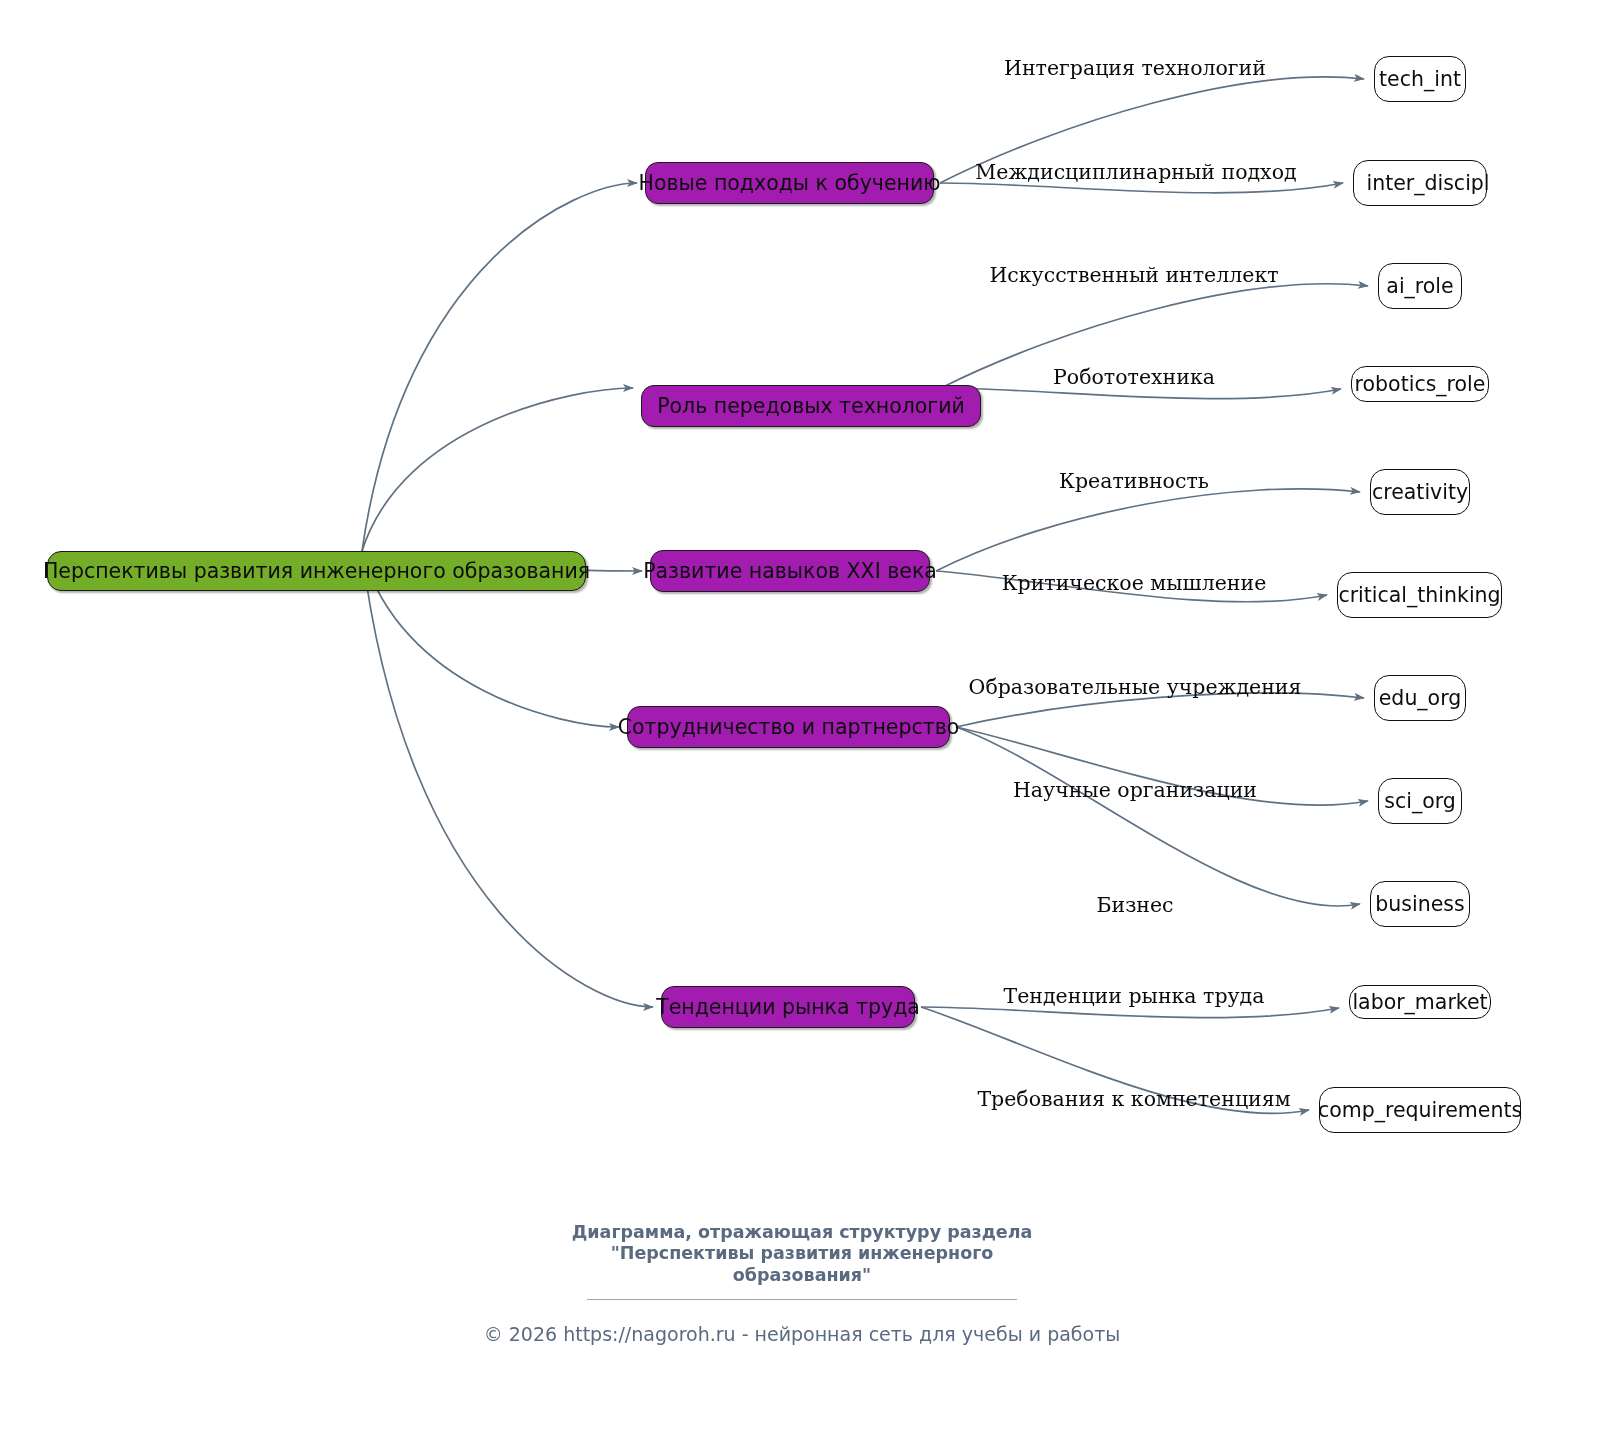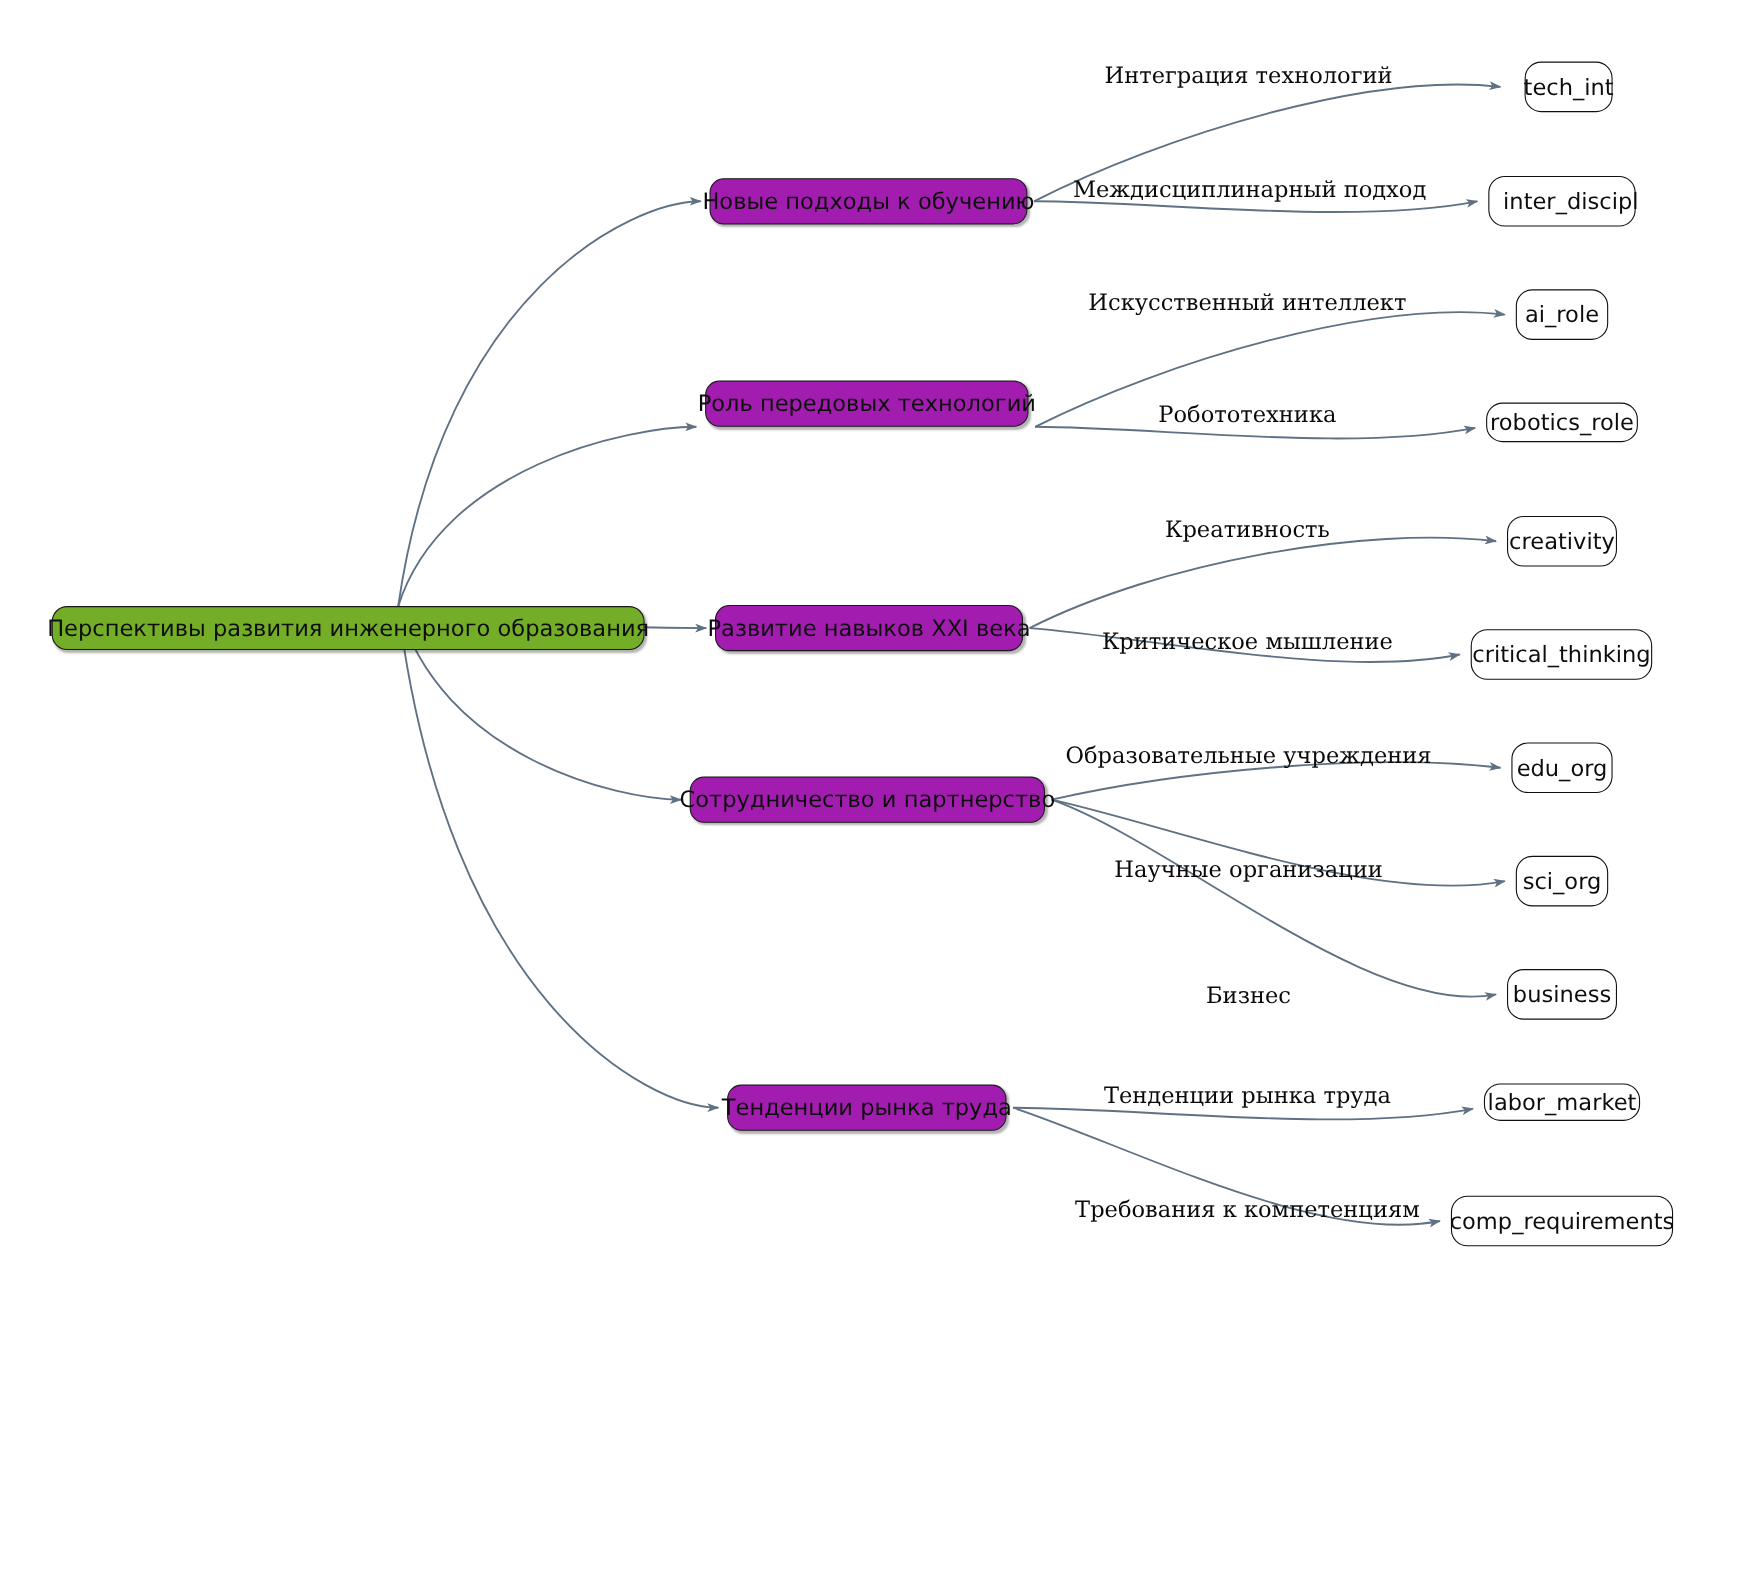--- a/index.html
+++ b/index.html
@@ -118,27 +118,27 @@
       </g>
   </svg>
 
   <div id="nodes">
       <div class="node root" style="left: 47px; top: 551px; width: 539px; height: 40px;">
         <span>Перспективы развития инженерного образования</span>
       </div>
       <div class="node branch" style="left: 645px; top: 162px; width: 289px; height: 42px;">
         <span>Новые подходы к обучению</span>
       </div>
-      <div class="node leaf" style="left: 1374px; top: 56px; width: 80px; height: 46px; margin-left: 12px;">
+      <div class="node leaf" style="left: 1374px; top: 56px; width: 92px; height: 46px;">
         <span>tech_int</span>
       </div>
       <div class="node leaf" style="left: 1353px; top: 160px; width: 134px; height: 46px; padding-left: 16px;">
         <span>inter_discipl</span>
       </div>
-      <div class="node branch" style="left: 641px; top: 346px; width: 294px; height: 42px;">
+      <div class="node branch" style="left: 641px; top: 385px; width: 340px; height: 42px;">
         <span>Роль передовых технологий</span>
       </div>
       <div class="node leaf" style="left: 1378px; top: 263px; width: 84px; height: 46px;">
         <span>ai_role</span>
       </div>
       <div class="node leaf" style="left: 1351px; top: 366px; width: 138px; height: 36px;">
         <span>robotics_role</span>
       </div>
       <div class="node branch" style="left: 650px; top: 550px; width: 280px; height: 42px;">
         <span>Развитие навыков XXI века</span>
@@ -178,14 +178,23 @@
       <div class="edge-label" style="left: 1134px; top: 377px;">Робототехника</div>
       <div class="edge-label" style="left: 1134px; top: 481px;">Креативность</div>
       <div class="edge-label" style="left: 1134px; top: 583px;">Критическое мышление</div>
       <div class="edge-label" style="left: 1135px; top: 687px;">Образовательные учреждения</div>
       <div class="edge-label" style="left: 1135px; top: 790px;">Научные организации</div>
       <div class="edge-label" style="left: 1135px; top: 893px; margin-top: 12px;">Бизнес</div>
       <div class="edge-label" style="left: 1134px; top: 996px;">Тенденции рынка труда</div>
       <div class="edge-label" style="left: 1134px; top: 1099px;">Требования к компетенциям</div>
     </div>
 
+  <div id="footer" style="top:1222px;">
+    <div class="footer-title">
+      <div>Диаграмма, отражающая структуру раздела</div>
+      <div>"Перспективы развития инженерного</div>
+      <div>образования"</div>
+    </div>
+    <div class="footer-rule"></div>
+    <div class="footer-copy">© 2026 https://nagoroh.ru - нейронная сеть для учебы и работы</div>
+  </div>
 
 </div>
 
 </body></html>

